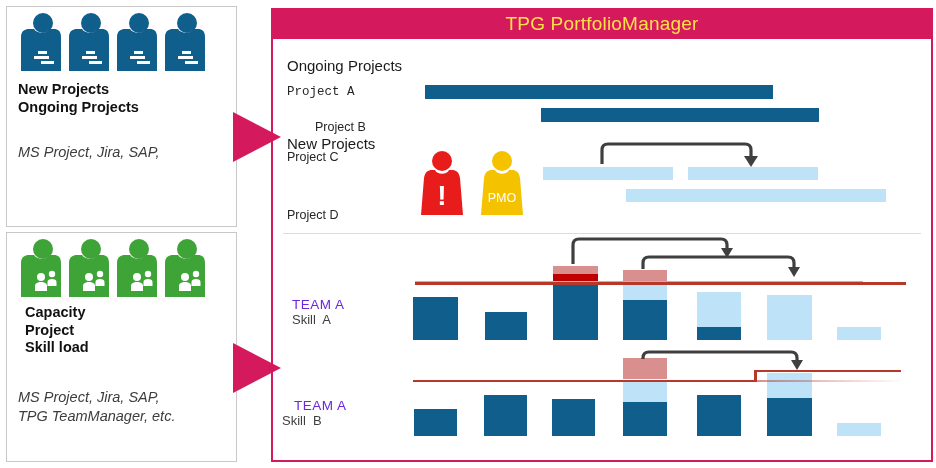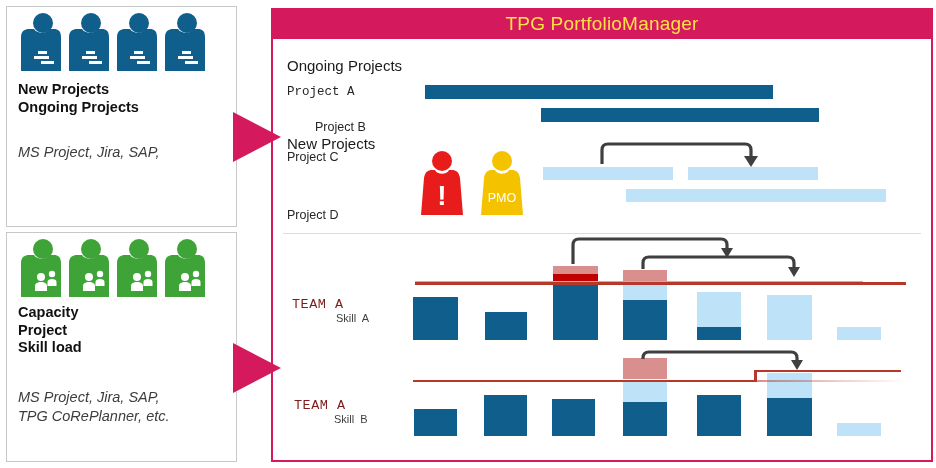--- a/index.html
+++ b/index.html
@@ -35,22 +35,22 @@
   .project-label{position:absolute;left:287px;font-size:12.5px;line-height:14px;color:#262626;white-space:nowrap;}
   .gantt-bar{position:absolute;}
   .seg{position:absolute;}
   .bar-dark,.seg-dark{background:#0f5e8c;}
   .bar-light,.seg-light{background:#bee3f8;}
   .seg-salmon{background:#d88f8e;}
   .seg-red{background:#c00000;}
   .cap{background:#b5382a;}
   .cap-light{background:#e2a59e;}
   .cap-fade{background:linear-gradient(to right, rgba(181,56,42,.55), rgba(181,56,42,0));}
-  .team-label{position:absolute;font-size:13.5px;color:#7f1d1d;letter-spacing:.5px;white-space:pre;font-family:Liberation Mono, monospace;}
-  .skill-label{position:absolute;font-size:11px;color:#3f3f3f;white-space:pre;margin-left:44px;}
+  .team-label{position:absolute;font-size:13.5px;color:#6d28d9;letter-spacing:.5px;white-space:pre;}
+  .skill-label{position:absolute;font-size:13px;color:#3f3f3f;white-space:pre;}
 
   .person-badge{position:absolute;width:47px;height:64px;}
   .arrow-layer{position:absolute;left:0;top:0;width:936px;height:468px;pointer-events:none;z-index:6;}
 </style>
 </head>
 <body>
 
 <div class="canvas">
 
   <div class="src-box box-projects">
@@ -153,28 +153,28 @@
         <path d="M3,24 C3,18 7,16 11,16 L16,16 C19,21 29,21 32,16 L36,16 C40,16 43,18 43,24 L43,58 L3,58 Z"></path>
           </g>
         <g fill="#fff">
             <circle cx="23" cy="38" r="4"></circle>
             <path d="M17,52 L17,47 C17,44 20,43 23,43 C26,43 29,44 29,47 L29,52 Z"></path>
         <circle cx="34" cy="35" r="3.2"></circle>
             <path d="M29.5,47 L29.5,43 C29.5,40.7 31.5,40 34,40 C36.5,40 38.5,40.7 38.5,43 L38.5,47 Z"></path>
           </g>
       </svg>
     </div>
-    <div class="box-title" style="top:71px;">
+    <div class="box-title" style="top:71px;margin-left:7px;">
       <div>Capacity</div>
       <div>Project</div>
       <div>Skill load</div>
     </div>
     <div class="box-tools" style="top:155px;">
       <div>MS Project, Jira, SAP,</div>
-      <div>TPG CoRePlanner, etc.</div>
+      <div>TPG TeamManager, etc.</div>
     </div>
   </div>
 
   <div class="flow-arrow flow-arrow-1"></div>
   <div class="flow-arrow flow-arrow-2"></div>
 
   <div class="panel"></div>
   <div class="panel-header">
     <span class="panel-title">TPG PortfolioManager</span>
   </div>
@@ -218,21 +218,21 @@
       <div class="seg seg-salmon" style="left: 623px; top: 270px; width: 44px; height: 12px;"></div>
       <div class="seg seg-light" style="left: 623px; top: 284px; width: 44px; height: 16px;"></div>
       <div class="seg seg-dark" style="left: 623px; top: 300px; width: 44px; height: 40px;"></div>
       <div class="seg seg-light" style="left: 697px; top: 292px; width: 44px; height: 35px;"></div>
       <div class="seg seg-dark" style="left: 697px; top: 327px; width: 44px; height: 13px;"></div>
       <div class="seg seg-light" style="left: 767px; top: 295px; width: 45px; height: 45px;"></div>
       <div class="seg seg-light" style="left: 837px; top: 327px; width: 44px; height: 13px;"></div>
       <div class="seg cap-light" style="left: 415px; top: 280.5px; width: 448px; height: 1.5px;"></div>
       <div class="seg cap" style="left: 415px; top: 282px; width: 491px; height: 2.5px;"></div>
       <div class="team-label" style="left: 294px; top: 398px;">TEAM A</div>
-      <div class="skill-label" style="left: 290px; top: 413px; text-align: right;">Skill  B</div>
+      <div class="skill-label" style="left: 282px; top: 413px; text-align: right;">Skill  B</div>
       <div class="seg seg-dark" style="left: 414px; top: 409px; width: 43px; height: 27px;"></div>
       <div class="seg seg-dark" style="left: 484px; top: 395px; width: 43px; height: 41px;"></div>
       <div class="seg seg-dark" style="left: 552px; top: 399px; width: 43px; height: 37px;"></div>
       <div class="seg seg-salmon" style="left: 623px; top: 358px; width: 44px; height: 21px;"></div>
       <div class="seg seg-light" style="left: 623px; top: 382px; width: 44px; height: 20px;"></div>
       <div class="seg seg-dark" style="left: 623px; top: 402px; width: 44px; height: 34px;"></div>
       <div class="seg seg-dark" style="left: 697px; top: 395px; width: 44px; height: 41px;"></div>
       <div class="seg seg-light" style="left: 767px; top: 373px; width: 45px; height: 25px;"></div>
       <div class="seg seg-dark" style="left: 767px; top: 398px; width: 45px; height: 38px;"></div>
       <div class="seg seg-light" style="left: 837px; top: 423px; width: 44px; height: 13px;"></div>

